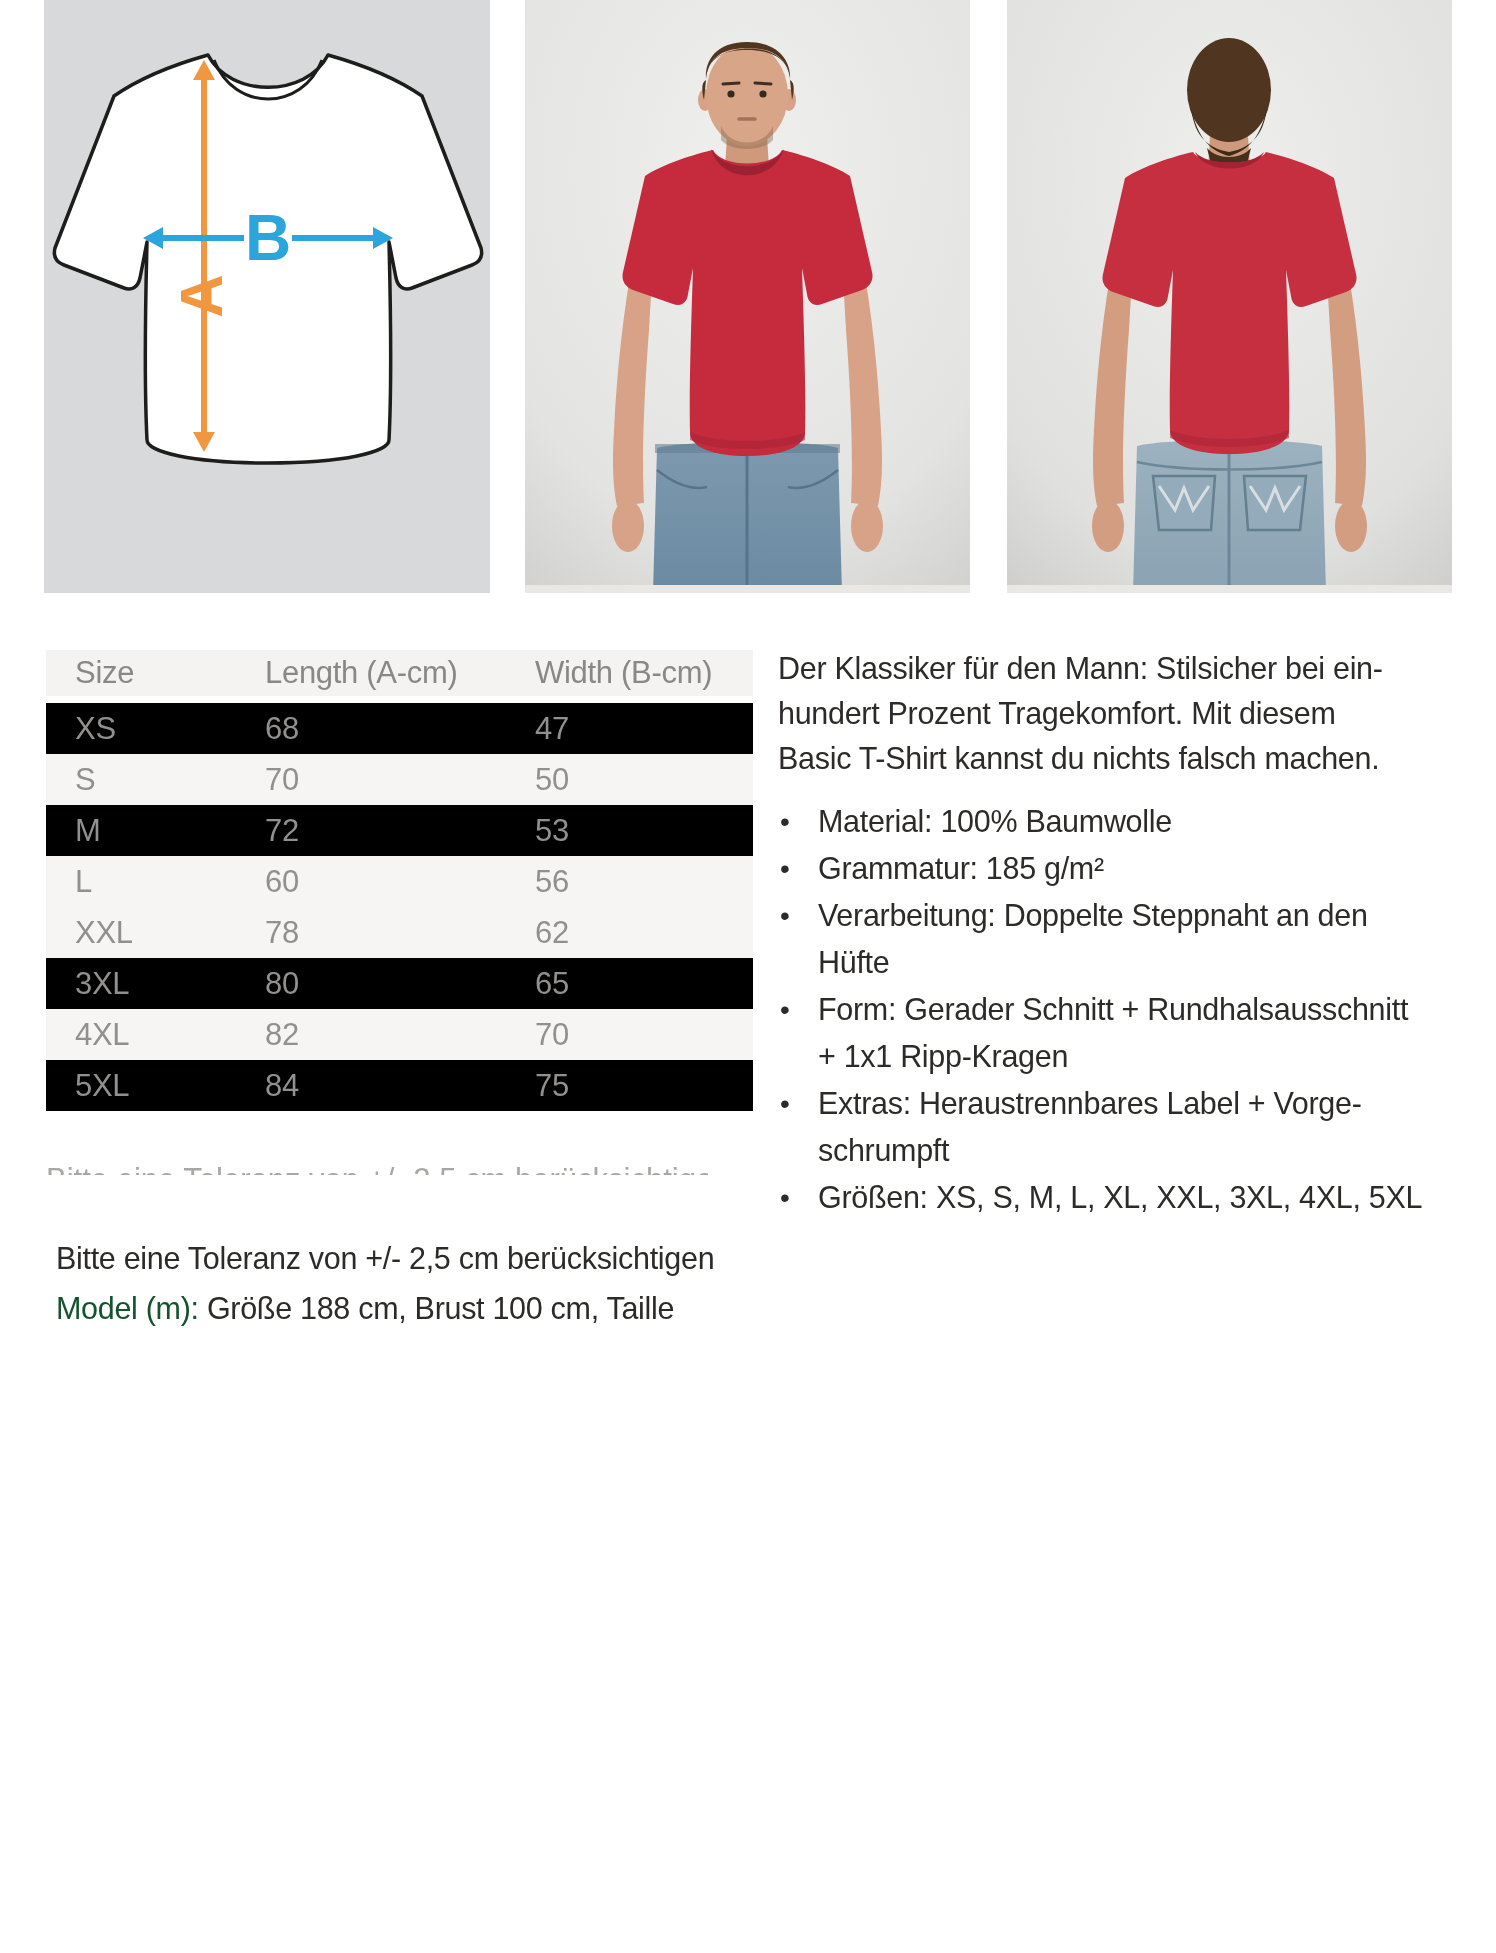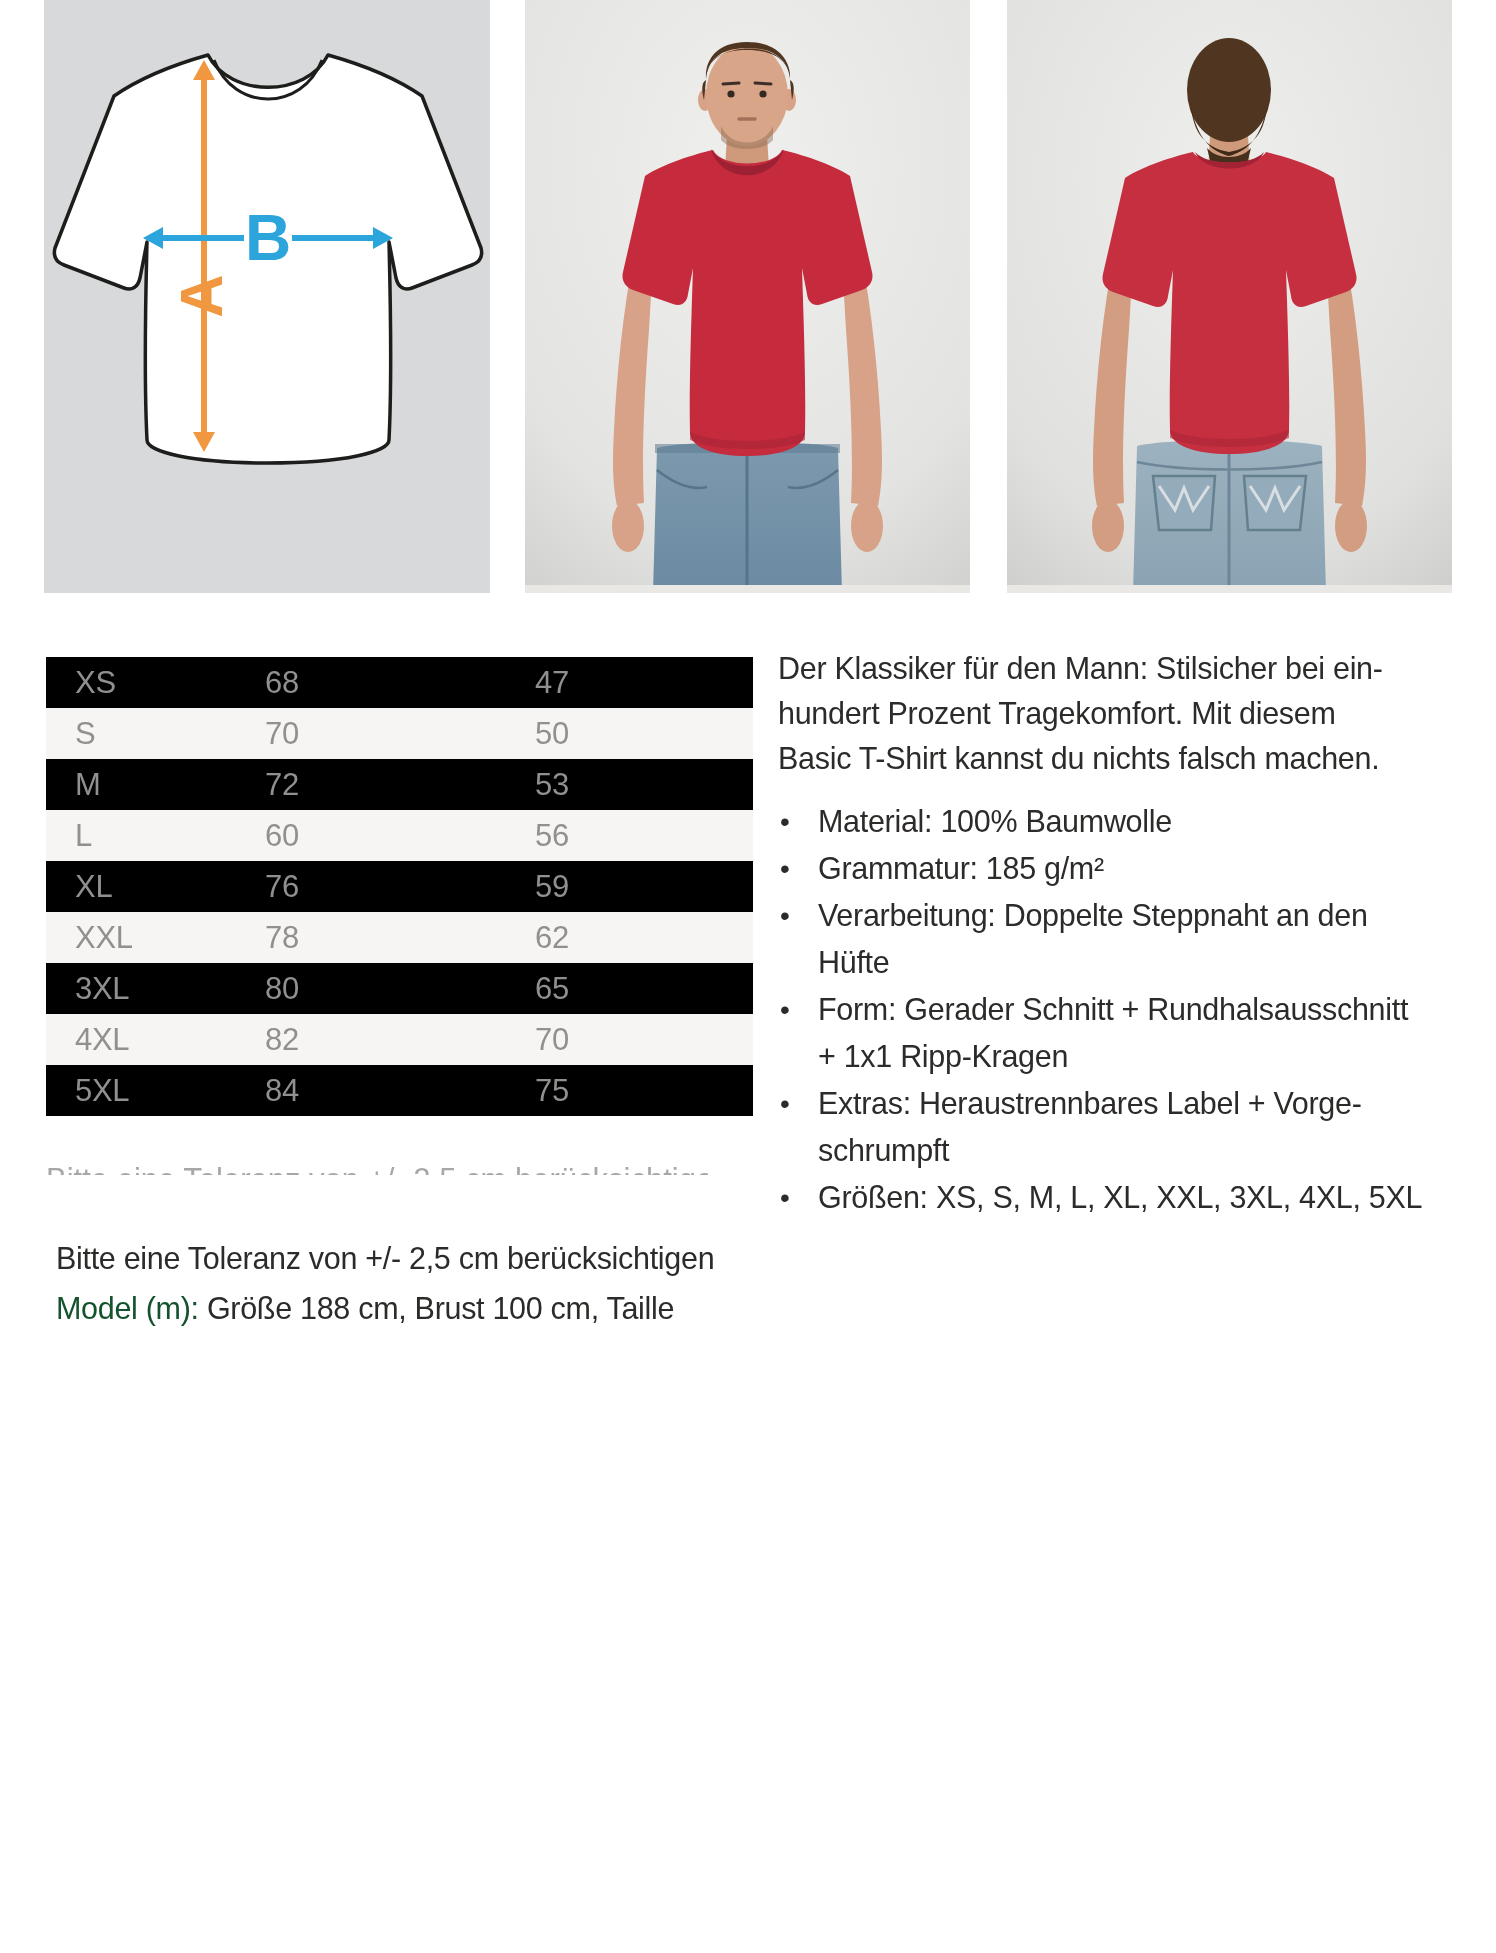--- a/index.html
+++ b/index.html
@@ -217,20 +217,25 @@
                  C 309,166 277,156 259,152
                  C 252,166 193,166 186,152 Z" fill="#c62f40"></path>
         <path d="M 188,152 C 200,166 245,166 257,152 C 248,174 197,174 188,152 Z" fill="#a32335"></path>
         <path d="M 163,430 C 190,442 254,442 282,430 L 282,438 C 254,450 190,450 163,438 Z" fill="#aa2638" opacity="0.6"></path>
       </g>
       <rect x="0" y="585" width="445" height="8" fill="#e9e8e4"></rect>
     </svg>
   </div>
 
   <div class="size-table">
+    <div class="thead">
+      <span class="cell c0">Size</span>
+      <span class="cell c1">Length (A-cm)</span>
+      <span class="cell c2">Width (B-cm)</span>
+    </div>
     <div class="tgap"></div>
     <div class="trow dark">
       <span class="cell c0">XS</span>
       <span class="cell c1">68</span>
       <span class="cell c2">47</span>
     </div>
     <div class="trow light">
       <span class="cell c0">S</span>
       <span class="cell c1">70</span>
       <span class="cell c2">50</span>
@@ -238,25 +243,20 @@
     <div class="trow dark">
       <span class="cell c0">M</span>
       <span class="cell c1">72</span>
       <span class="cell c2">53</span>
     </div>
     <div class="trow light">
       <span class="cell c0">L</span>
       <span class="cell c1">60</span>
       <span class="cell c2">56</span>
     </div>
-    <div class="trow dark">
-      <span class="cell c0">XL</span>
-      <span class="cell c1">76</span>
-      <span class="cell c2">59</span>
-    </div>
     <div class="trow light">
       <span class="cell c0">XXL</span>
       <span class="cell c1">78</span>
       <span class="cell c2">62</span>
     </div>
     <div class="trow dark">
       <span class="cell c0">3XL</span>
       <span class="cell c1">80</span>
       <span class="cell c2">65</span>
     </div>

